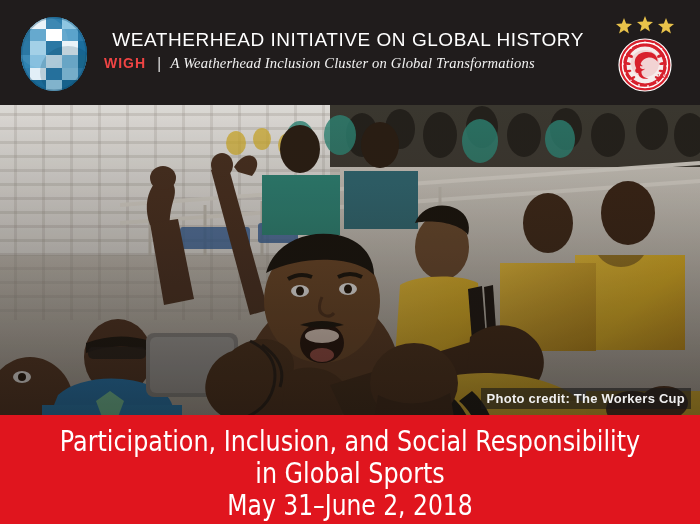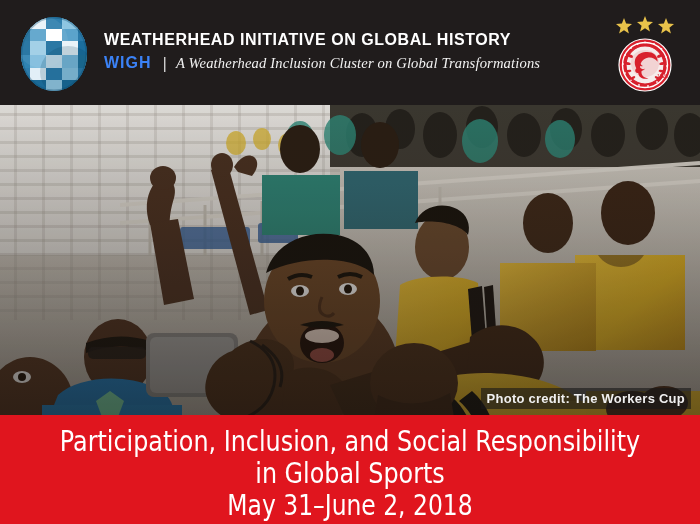--- a/index.html
+++ b/index.html
@@ -39,35 +39,36 @@
   }
 
   .header-text {
     position: absolute;
     left: 104px;
     top: 30px;
     width: 480px;
   }
   .org-title {
     color: #ffffff;
-    font-size: 16px;
-    font-weight: bold;
+    font-size: 19px;
+    font-weight: normal;
     letter-spacing: 0.55px;
     line-height: 20px;
     white-space: nowrap;
+    text-align: right;
   }
   .org-sub {
     margin-top: 3px;
     display: flex;
     align-items: baseline;
     white-space: nowrap;
   }
   .org-abbr {
-    color: #3b82f6;
-    font-size: 16px;
+    color: #ef4444;
+    font-size: 14px;
     font-weight: bold;
     letter-spacing: 1px;
     text-align: right;
   }
   .org-divider {
     color: #cfcfcf;
     font-size: 17px;
     font-weight: 300;
     margin: 0 9px 0 11px;
     position: relative;

